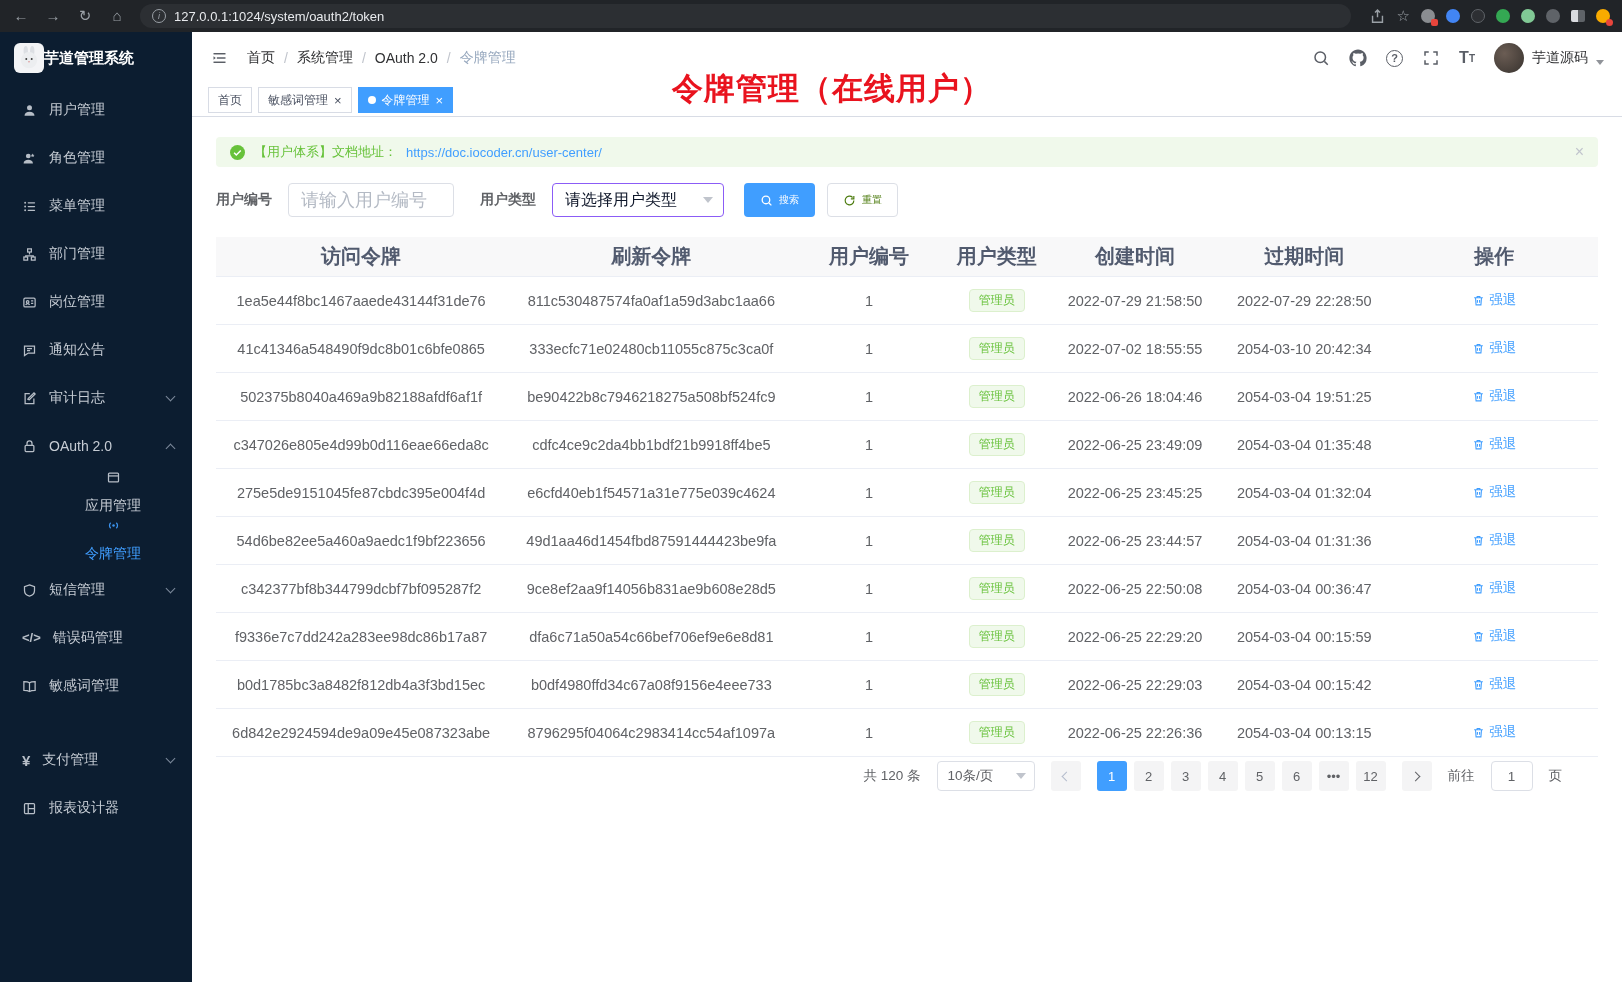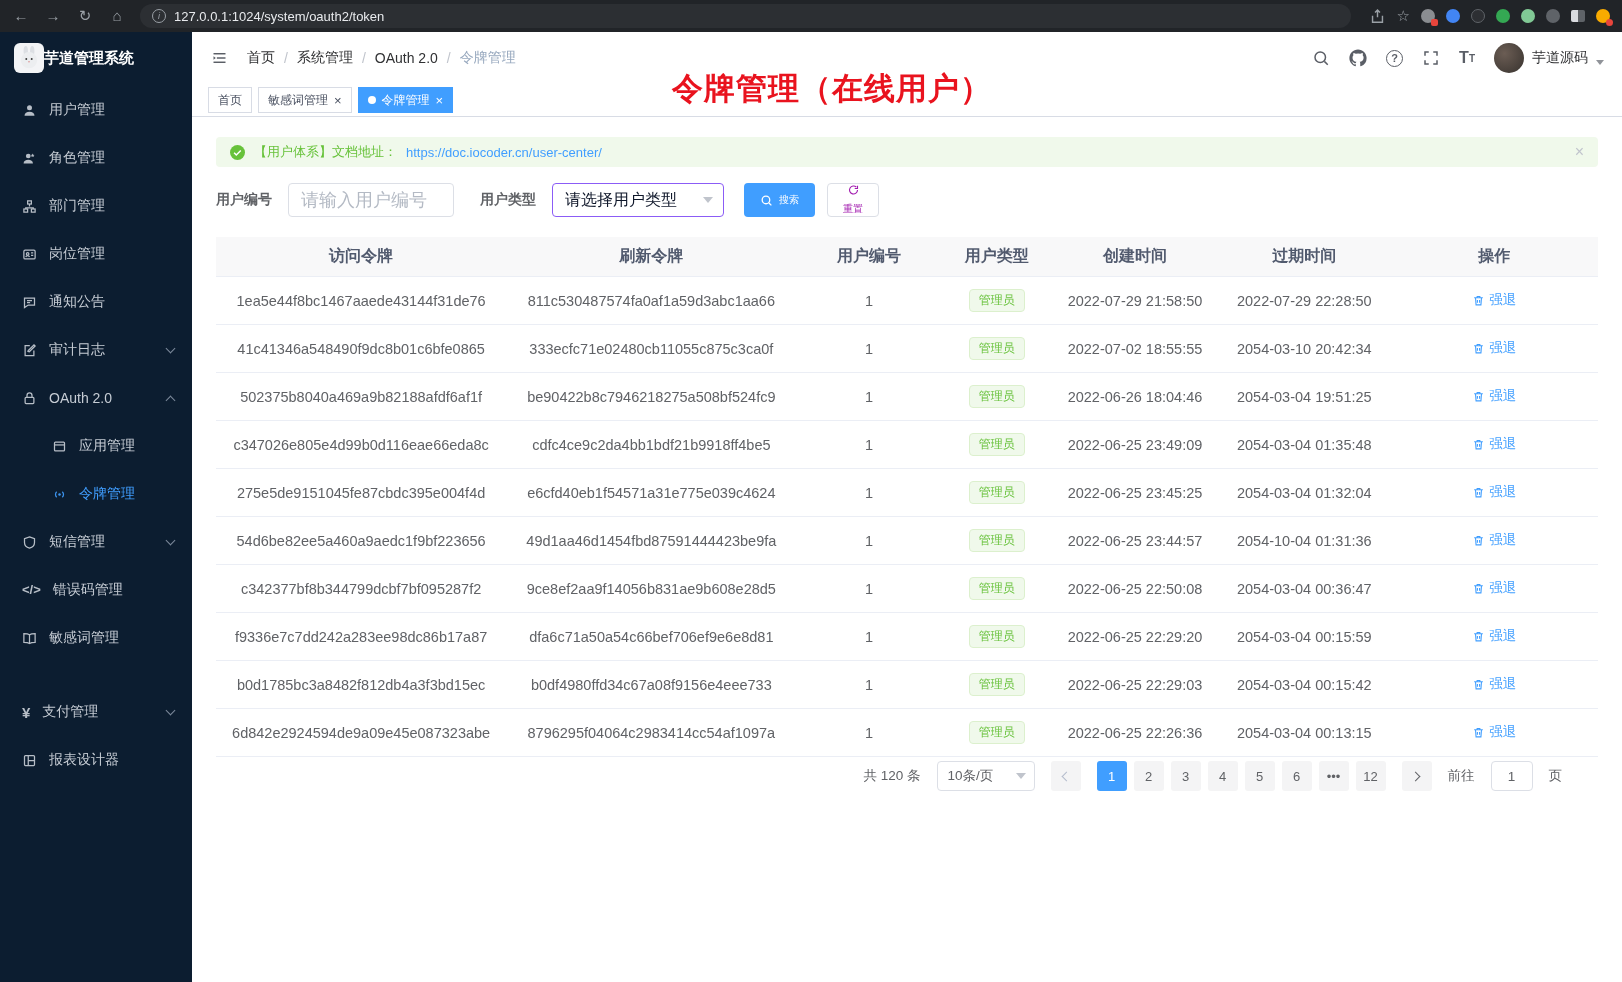--- a/index.html
+++ b/index.html
@@ -19,21 +19,21 @@
   .split-sq { width:14px; height:12px; border-radius:2px; background:linear-gradient(90deg,#dadce0 50%,#5f6368 50%); cursor:pointer; }
 
   
   .sidebar { position:absolute; top:32px; left:0; bottom:0; width:192px; background:#0c1d30; z-index:40; }
   .logo-row { height:52px; display:flex; align-items:center; padding:0 14px; }
   .logo-img { width:30px; height:30px; border-radius:6px; background:#f3f4f6; display:flex; align-items:center; justify-content:center; overflow:hidden; }
   .logo-title { color:#fff; font-size:15px; font-weight:700; white-space:nowrap; }
   .menu { padding-top:2px; }
   .menu-item { height:48px; display:flex; align-items:center; gap:12px; padding:0 18px 0 22px; color:#c6ccd4; font-size:14px; cursor:pointer; white-space:nowrap; }
   .menu-item .mi-icon { width:15px; height:15px; flex:0 0 15px; opacity:.92; }
-  .menu-item.sub { padding-left:52px; }
+  .menu-item.sub { padding-left:52px;flex-direction:column; }
   .menu-item.active { color:#409eff; }
   .menu-item.gap-top { margin-top:26px; }
   .chev { width:7px; height:7px; border-right:1.5px solid #7d8a9b; border-bottom:1.5px solid #7d8a9b; transform:rotate(45deg); margin-left:auto; margin-top:-3px; }
   .chev.up { transform:rotate(-135deg); margin-top:4px; }
   .glyph-icon { font-size:13px; font-weight:700; line-height:1; width:auto !important; flex:none !important; }
 
   
   .app-header { position:absolute; top:32px; left:192px; right:0; height:52px; background:#fff; display:flex; align-items:center; padding:0 18px; gap:18px; z-index:30; }
   .hamburger { width:19px; height:16px; color:#5a5e66; cursor:pointer; }
   .breadcrumb { display:flex; align-items:center; gap:9px; font-size:14px; color:#303133; }
@@ -69,24 +69,24 @@
   .alert .close { margin-left:auto; color:#c0c4cc; font-size:16px; cursor:pointer; line-height:1; }
 
   .filters { display:flex; align-items:center; gap:12px; margin-top:16px; font-size:14px; }
   .f-label { font-weight:700; color:#606266; margin-right:4px; white-space:nowrap; }
   .f-label.second { margin-left:14px; }
   .f-input { width:166px; height:34px; border:1px solid #dcdfe6; border-radius:4px; padding:0 12px; font-size:18px; color:#606266; outline:none; font-family:inherit; }
   .f-input::placeholder { color:#b4bac4; }
   .f-select { width:172px; height:34px; border:1px solid #8b5cf6; border-radius:4px; padding:0 10px 0 12px; display:flex; align-items:center; justify-content:space-between; color:#0f172a; font-size:16px; cursor:pointer; background:#fff; }
   .btn { height:34px; border-radius:4px; padding:0 15px; font-size:10px; display:inline-flex; align-items:center; gap:6px; cursor:pointer; border:1px solid transparent; font-family:inherit; }
   .btn-primary { background:#409eff; color:#fff; margin-left:8px; }
-  .btn-default { background:#fff; border-color:#dcdfe6; color:#a21caf;flex-direction:column; }
+  .btn-default { background:#fff; border-color:#dcdfe6; color:#4d7c0f; }
 
   .table { margin-top:20px; width:100%; color:#606266; }
-  .thead { display:flex; align-items:center; height:40px; background:#f8f8f9; border-bottom:1px solid #ebeef5; font-size:16px; font-weight:700; color:#515a6e; }
+  .thead { display:flex; align-items:center; height:40px; background:#f8f8f9; border-bottom:1px solid #ebeef5; font-size:20px; font-weight:700; color:#515a6e; }
   .trow { display:flex; align-items:center; height:48px; border-bottom:1px solid #ebeef5; font-size:14.5px; }
   .th,.td { text-align:center; overflow:hidden; white-space:nowrap; }
   .c1{width:21%} .c2{width:21%} .c3{width:10.5%} .c4{width:8%} .c5{width:12%} .c6{width:12.5%} .c7{width:15%}
   .badge { display:inline-block; background:#f0f9eb; border:1px solid #dcf0cd; color:#67c23a; font-size:12px; border-radius:4px; padding:3px 9px; line-height:1.2; }
   .action-link { color:#409eff; font-size:13.5px; display:inline-flex; align-items:center; gap:4px; cursor:pointer; text-decoration:none; }
 
   .pager { margin-top:4px; display:flex; align-items:center; justify-content:flex-end; gap:16px; padding-right:36px; font-size:13.5px; color:#606266; }
   .psize { width:98px; height:30px; border:1px solid #dcdfe6; border-radius:4px; display:flex; align-items:center; justify-content:space-between; padding:0 8px 0 10px; cursor:pointer; background:#fff; }
   .pages { display:flex; align-items:center; gap:7px; }
   .pbtn { min-width:30px; height:30px; border-radius:3px; background:#f4f4f5; color:#606266; display:flex; align-items:center; justify-content:center; font-size:13px; cursor:pointer; padding:0 4px; }
@@ -157,20 +157,31 @@
 
     <div class="menu-item">
       <svg class="mi-icon" viewBox="0 0 24 24" fill="currentColor">
           <circle cx="10" cy="8" r="3.8"></circle>
           <path d="M2.5 20c0-4 3.4-6 7.5-6s7.5 2 7.5 6z"></path>
           <path d="M17 4l1 2 2 .3-1.5 1.4.4 2-1.9-1-1.9 1 .4-2L14 6.3 16 6z"></path>
         </svg>
       <span>角色管理</span>
     </div>
 
+    <div class="menu-item">
+      <svg class="mi-icon" viewBox="0 0 24 24" fill="currentColor">
+          <circle cx="5" cy="6" r="1.5"></circle>
+          <rect x="9" y="5" width="12" height="2" rx="1"></rect>
+          <circle cx="5" cy="12" r="1.5"></circle>
+          <rect x="9" y="11" width="12" height="2" rx="1"></rect>
+          <circle cx="5" cy="18" r="1.5"></circle>
+          <rect x="9" y="17" width="12" height="2" rx="1"></rect>
+        </svg>
+      <span>菜单管理</span>
+    </div>
 
     <div class="menu-item">
       <svg class="mi-icon" viewBox="0 0 24 24" fill="none" stroke="currentColor" stroke-width="2">
           <rect x="9" y="3" width="6" height="5"></rect>
           <rect x="3" y="16" width="6" height="5"></rect>
           <rect x="15" y="16" width="6" height="5"></rect>
           <path d="M12 8v4M6 16v-2h12v2"></path>
         </svg>
       <span>部门管理</span>
     </div>
@@ -453,21 +464,21 @@
             </a>
           </div>
         </div>
 
         <div class="trow">
           <div class="td c1">54d6be82ee5a460a9aedc1f9bf223656</div>
           <div class="td c2">49d1aa46d1454fbd87591444423be9fa</div>
           <div class="td c3">1</div>
           <div class="td c4"><span class="badge">管理员</span></div>
           <div class="td c5">2022-06-25 23:44:57</div>
-          <div class="td c6">2054-10-04 01:31:36</div>
+          <div class="td c6">2054-03-04 01:31:36</div>
           <div class="td c7">
             <a class="action-link">
               <svg width="13" height="13" viewBox="0 0 24 24" fill="none" stroke="currentColor" stroke-width="2">
                 <path d="M4 7h16M9.5 7V4.5h5V7M6.5 7l1 13h9l1-13M10 11v5M14 11v5"></path>
               </svg>
               <span>强退</span>
             </a>
           </div>
         </div>
 

